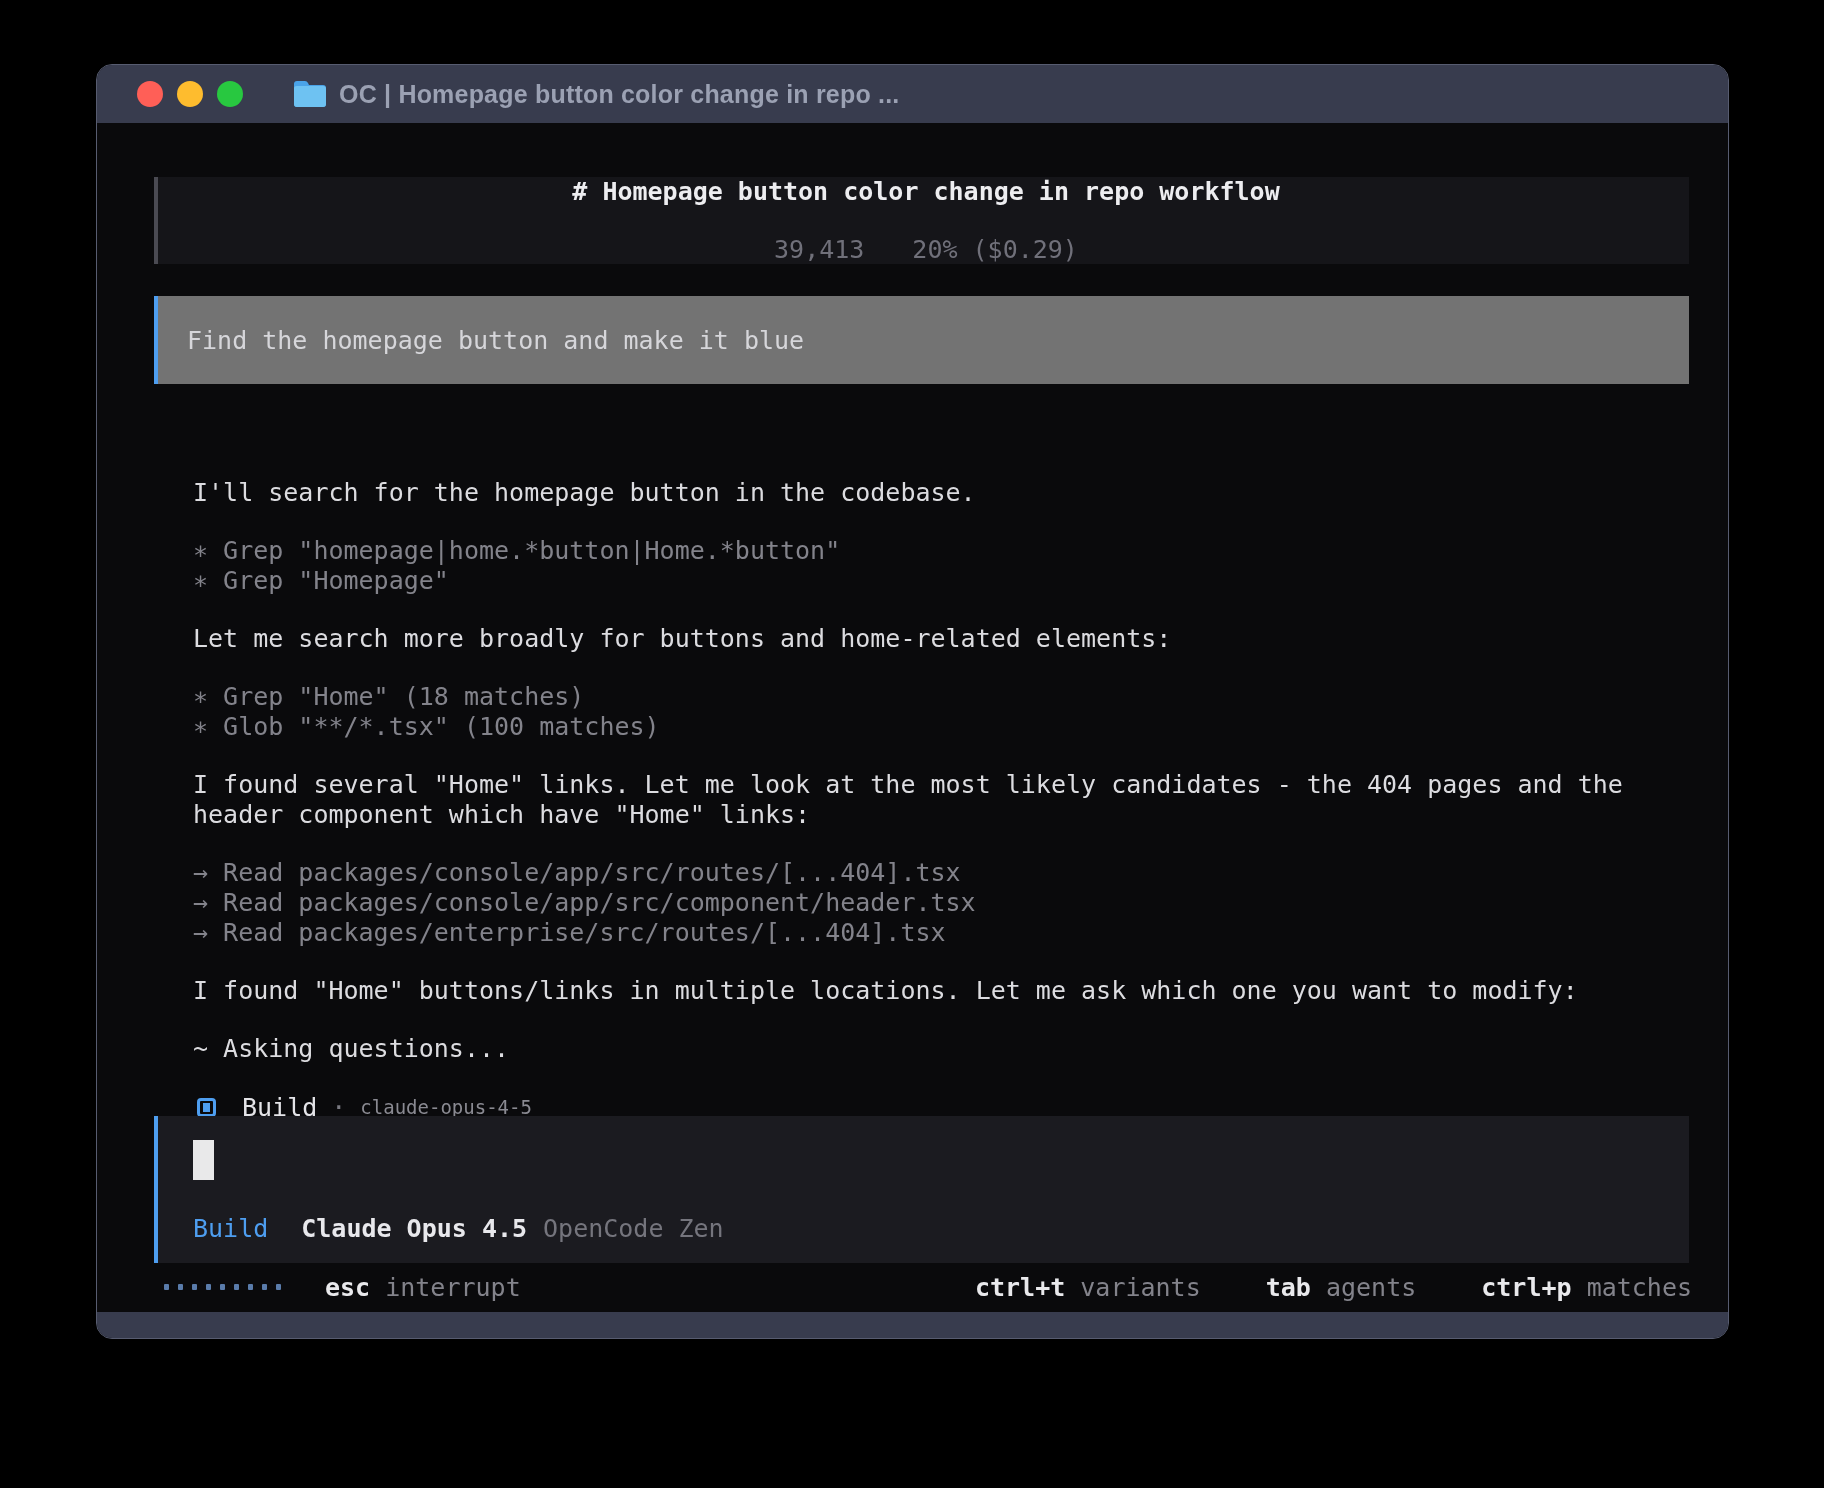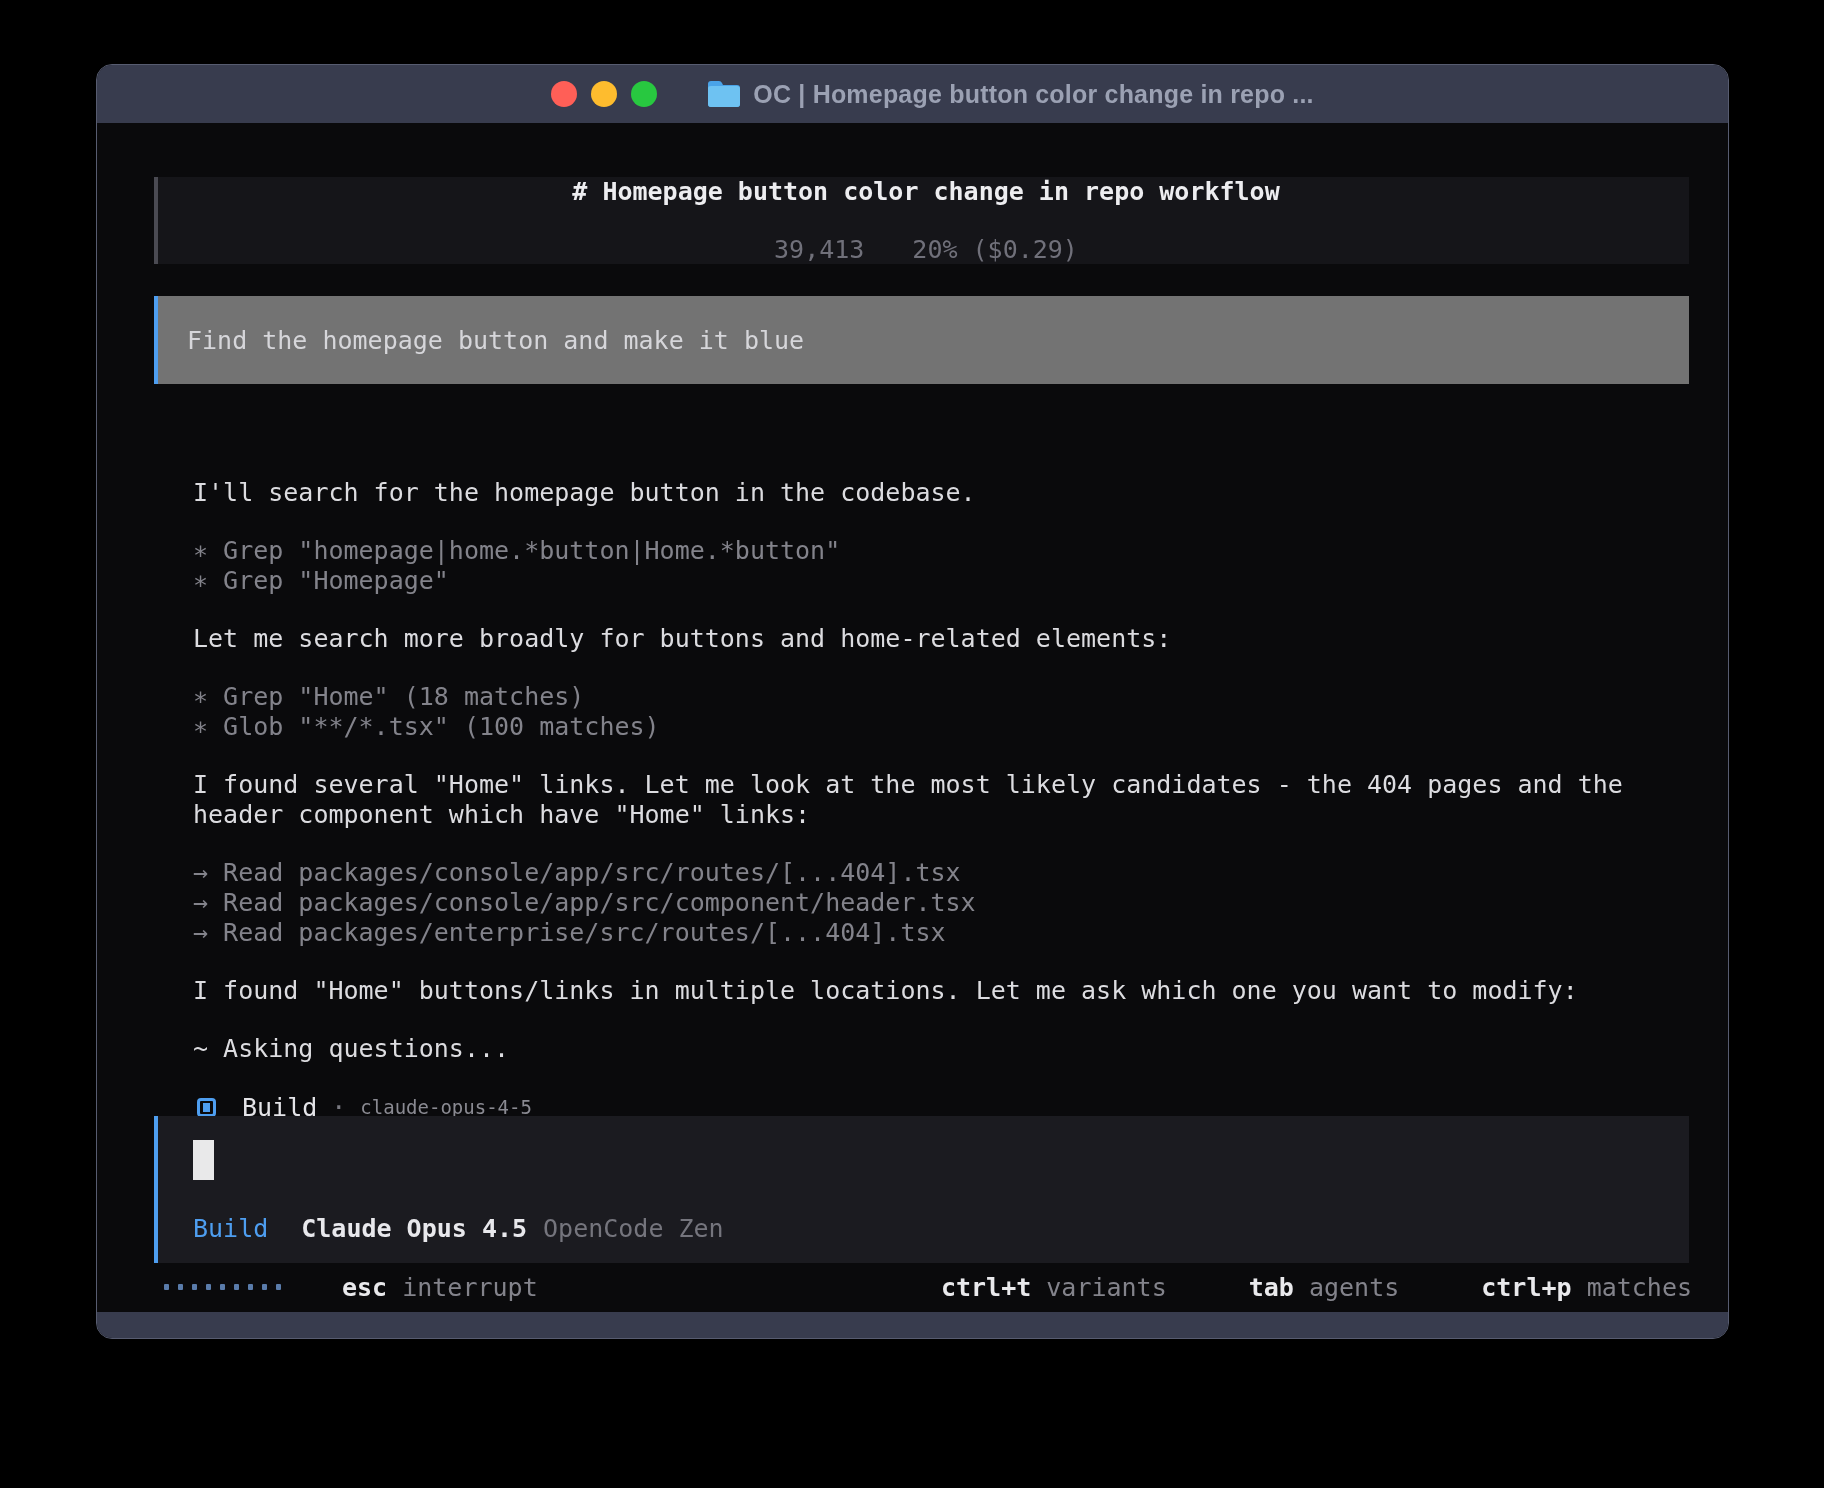--- a/index.html
+++ b/index.html
@@ -6,21 +6,21 @@
   html,body { width:1824px; height:1488px; background:#000; overflow:hidden; }
   body { font-family:"DejaVu Sans Mono", monospace; }
 
   .window {
     position:absolute; left:96px; top:64px; width:1633px; height:1275px;
     background:#0a0a0c; border:1px solid #575c70; border-radius:16px;
     overflow:hidden;
   }
   .titlebar {
     position:absolute; left:0; top:0; right:0; height:58px;
-    background:#383c4e; display:flex; align-items:center;justify-content:center;
+    background:#383c4e; display:flex; align-items:center;
   }
   .traffic { width:26px; height:26px; border-radius:50%; margin-right:14px; }
   .traffic.red { margin-left:40px; background:#ff5f57; }
   .traffic.yellow { background:#febc2e; }
   .traffic.green { background:#28c840; }
   .folder { margin-left:36px; margin-right:12px; width:34px; height:28px; position:relative; }
   .titlebar-title {
     font-family:"Liberation Sans", sans-serif; font-weight:bold;
     font-size:25px; color:#9ba1b3; letter-spacing:0.2px;
   }
@@ -68,21 +68,21 @@
   .meta-model { color:#e8e8ec; font-weight:bold; margin-left:33px; }
   .meta-provider { color:#75757d; margin-left:16px; }
 
   .footer-row {
     position:absolute; left:67px; right:36px; top:1149px; height:30px;
     display:flex; align-items:center; justify-content:space-between;
   }
   .footer-left { display:flex; align-items:center; }
   .dots { display:flex; gap:9px; margin-right:44px; }
   .dots i { width:5px; height:6px; background:#5a7cab; border-radius:1px; }
-  .hint { font-size:25px;margin-left:17px; }
+  .hint { font-size:25px; }
   .hint .key { color:#e9e9ec; font-weight:bold; }
   .hint .lbl { color:#83838b; }
   .footer-right { display:flex; gap:65px; }
 
   .bottom-strip {
     position:absolute; left:0; right:0; bottom:0; height:26px; background:#383c4e;
   }
 </style>
 </head>
 <body>

